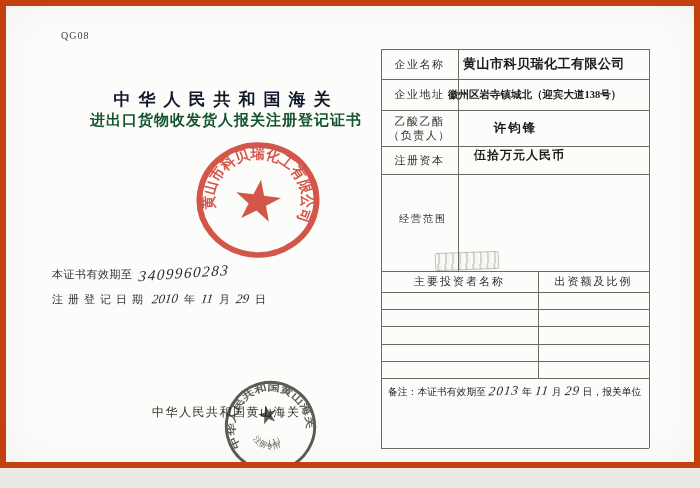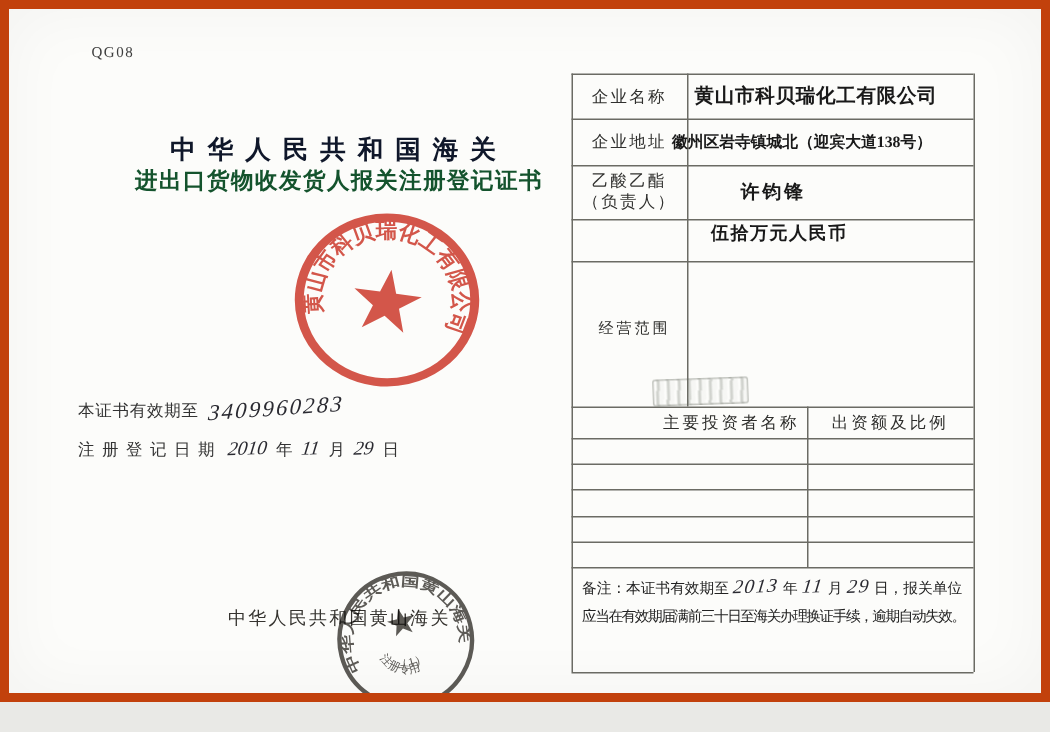--- a/index.html
+++ b/index.html
@@ -112,28 +112,28 @@
   <div class="cell lbl" style="left:375px;top:43px;width:77px;height:30px;">企业名称</div>
   <div class="cell val" style="left:457px;top:43px;height:30px;font-size:13px;letter-spacing:.5px;">黄山市科贝瑞化工有限公司</div>
 
   <div class="cell lbl" style="left:375px;top:73px;width:77px;height:31px;">企业地址</div>
   <div class="cell val" style="left:442px;top:73px;height:31px;font-size:10.5px;">徽州区岩寺镇城北（迎宾大道138号）</div>
 
   <div class="cell lbl lbl-rep" style="left:375px;top:104px;width:77px;height:36px;">乙酸乙酯
 （负责人）</div>
   <div class="cell val" style="left:452px;top:104px;width:115px;height:36px;font-size:12.5px;letter-spacing:2px;">许钧锋</div>
 
+  <div class="cell lbl" style="left:375px;top:141px;width:77px;height:26px;">注册资本</div>
   <div class="cell val" style="left:468px;top:139px;height:20px;font-size:12px;letter-spacing:1px;">伍拾万元人民币</div>
 
   <div class="abs scope-label">经营范围</div>
   <div class="abs stamp-faded"></div>
 
-  <div class="cell inv-hdr" style="left:375px;top:265px;width:157px;height:21px;padding-left:28px;">主要投资者名称</div>
+  <div class="cell inv-hdr" style="left:375px;top:265px;width:157px;height:21px;">主要投资者名称</div>
   <div class="cell inv-hdr" style="left:532px;top:265px;width:111px;height:21px;">出资额及比例</div>
 
   <div class="abs remarks">
     <div class="rm-line1">
       <span>备注：</span><span>本证书有效期至</span><span class="hw rm-hw">2013</span><span>年</span><span class="hw rm-hw">11</span><span>月</span><span class="hw rm-hw">29</span><span>日，报关单位</span>
     </div>
-    <div class="rm-line2">应当在有效期届满前三十日至海关办理换证手续，逾期自动失效。</div>
   </div>
 
 </div>
 
 </body></html>

